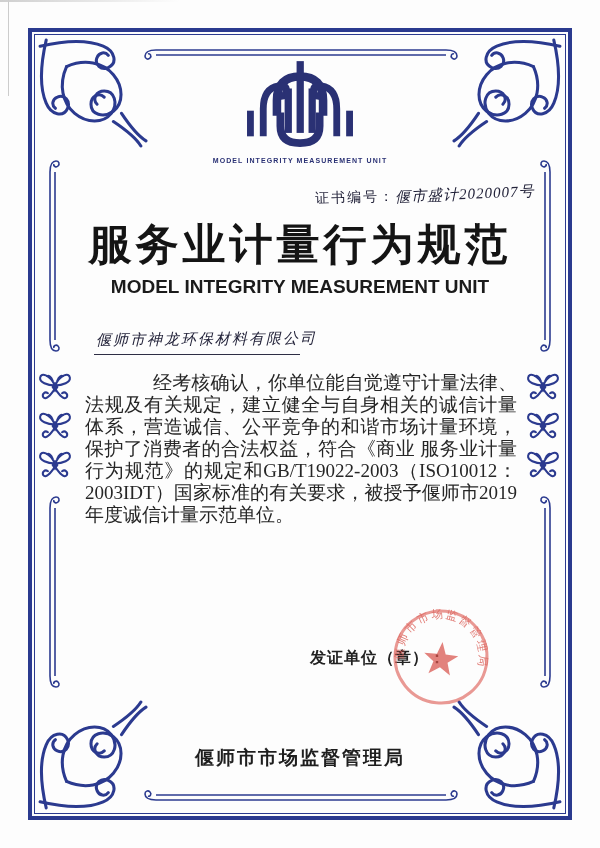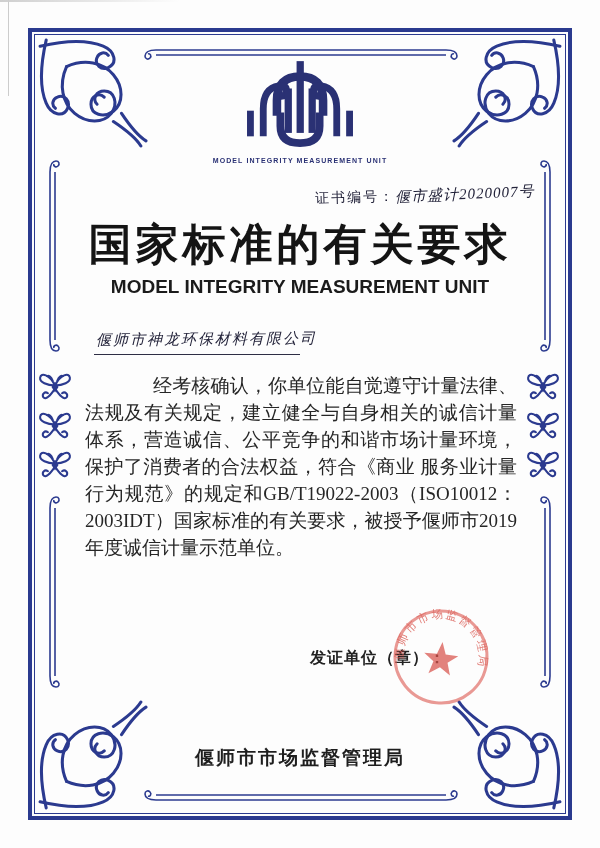--- a/index.html
+++ b/index.html
@@ -38,21 +38,21 @@
     font-family:"Liberation Serif","DejaVu Serif",serif;}
   .title-en{position:absolute;top:276px;left:0;width:600px;text-align:center;
     font-size:19px;font-weight:bold;letter-spacing:0px;color:#1b1b1b;
     font-family:"Liberation Sans",sans-serif;}
 
   .awardee{position:absolute;top:330px;left:96px;font-size:15px;font-style:italic;
     color:#23233a;letter-spacing:2px;font-family:"Liberation Serif",serif;transform:rotate(-.5deg);}
   .awardee-line{position:absolute;top:354px;left:94px;width:206px;border-bottom:1.5px solid #2e2e44;}
 
   .body-text{position:absolute;top:372px;left:85px;width:432px;
-    font-size:19px;line-height:27px;color:#262626;text-align:justify;
+    font-size:19px;line-height:22px;color:#262626;text-align:justify;
     text-indent:68px;font-family:"Liberation Serif","DejaVu Serif",serif;}
 
   .issue-label{position:absolute;top:648px;left:310px;font-size:16px;font-weight:bold;
     letter-spacing:1px;color:#222;z-index:1;}
 
   .seal{position:absolute;left:390px;top:606px;width:102px;height:102px;z-index:2;transform:rotate(6deg);opacity:.85;}
 
   .footer-issuer{position:absolute;top:745px;left:0;width:600px;text-align:center;
     font-size:19px;font-weight:bold;letter-spacing:2px;color:#1e1e1e;}
 </style>
@@ -184,21 +184,21 @@
         <rect x="129" y="64" width="8" height="30"></rect>
       </g>
     </svg>
     <div class="logo-caption">MODEL INTEGRITY MEASUREMENT UNIT</div>
   </div>
 
   <div class="cert-no">
     <span class="lbl">证书编号：</span><span class="val">偃市盛计2020007号</span>
   </div>
 
-  <div class="title-cn">国家标准的有关要求</div>
+  <div class="title-cn">服务业计量行为规范</div>
   <div class="title-en">MODEL INTEGRITY MEASUREMENT UNIT</div>
 
   <div class="awardee">偃师市神龙环保材料有限公司</div>
   <div class="awardee-line"></div>
 
   <div class="body-text">经考核确认，你单位能自觉遵守计量法律、法规及有关规定，建立健全与自身相关的诚信计量体系，营造诚信、公平竞争的和谐市场计量环境，保护了消费者的合法权益，符合《商业 服务业计量行为规范》的规定和GB/T19022-2003（ISO10012：2003IDT）国家标准的有关要求，被授予偃师市2019年度诚信计量示范单位。</div>
 
   <div class="issue-label">发证单位（章）：</div>
 
   <svg class="seal" viewBox="0 0 102 102">

